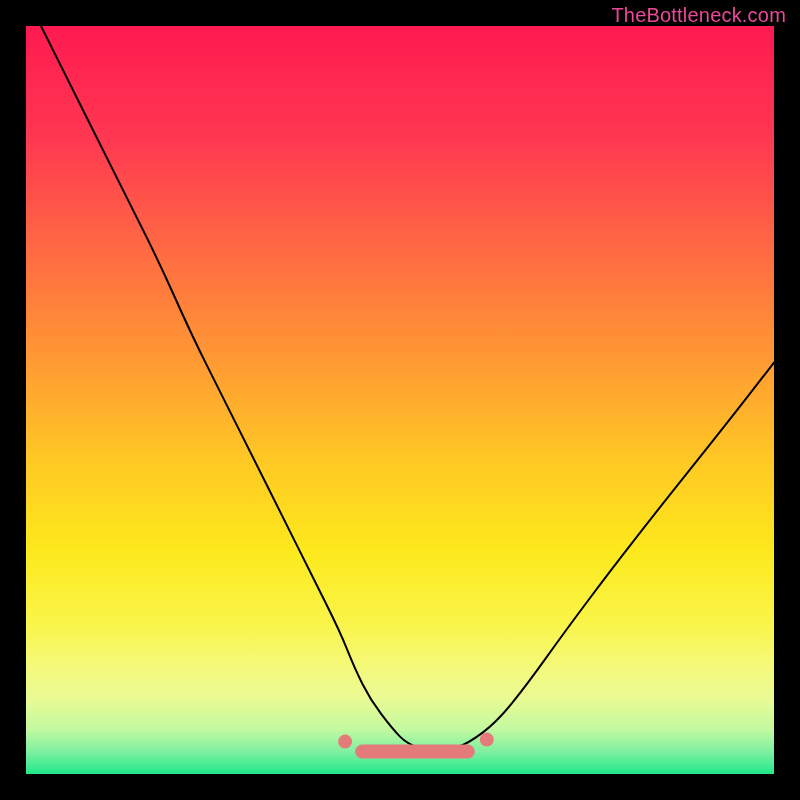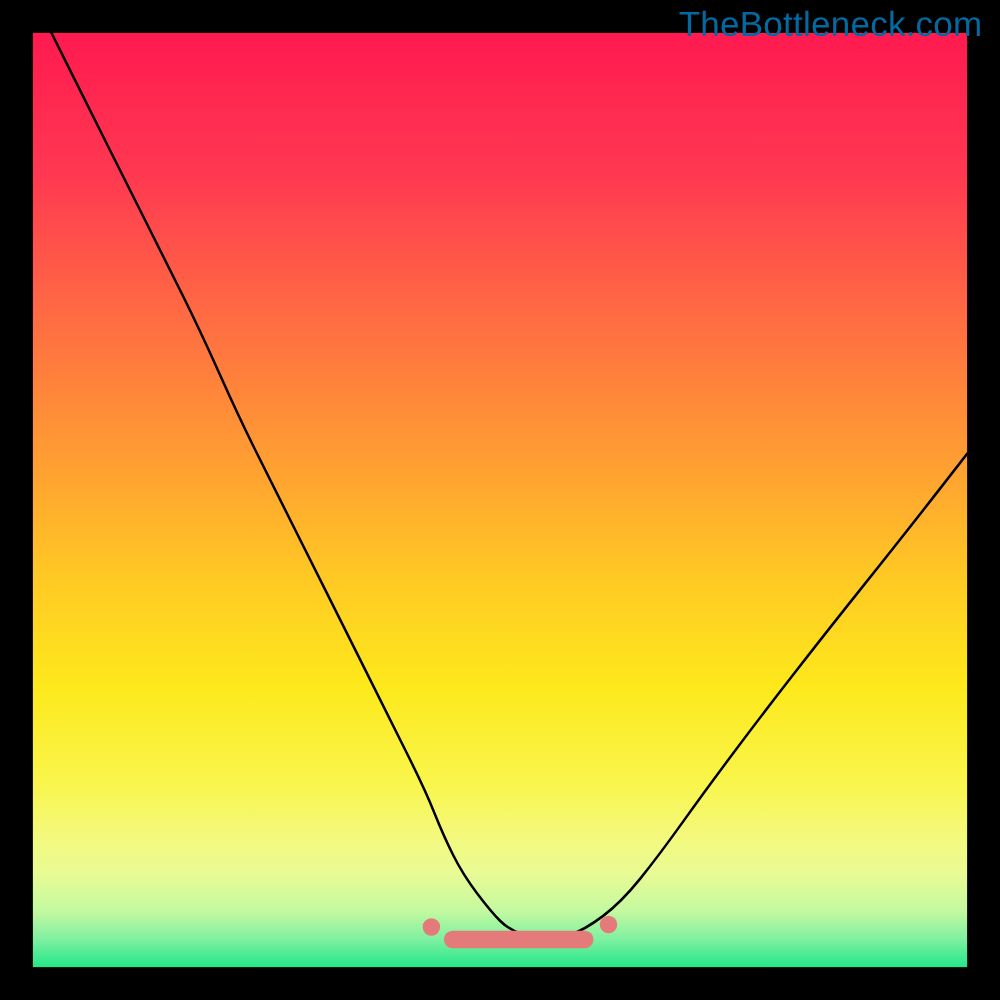--- a/index.html
+++ b/index.html
@@ -14,22 +14,22 @@
   .frame {
     position: relative;
     width: 800px;
     height: 800px;
     background: #000;
   }
   .watermark {
     position: absolute;
     top: 4px;
     right: 14px;
-    color: #0369a1;
-    font-size: 28px;
+    color: #ec4899;
+    font-size: 20px;
     font-weight: 500;
     letter-spacing: 0.2px;
     z-index: 20;
     user-select: none;
   }
   .plot-area {
     position: absolute;
     left: 26px;
     top: 26px;
     width: 748px;

